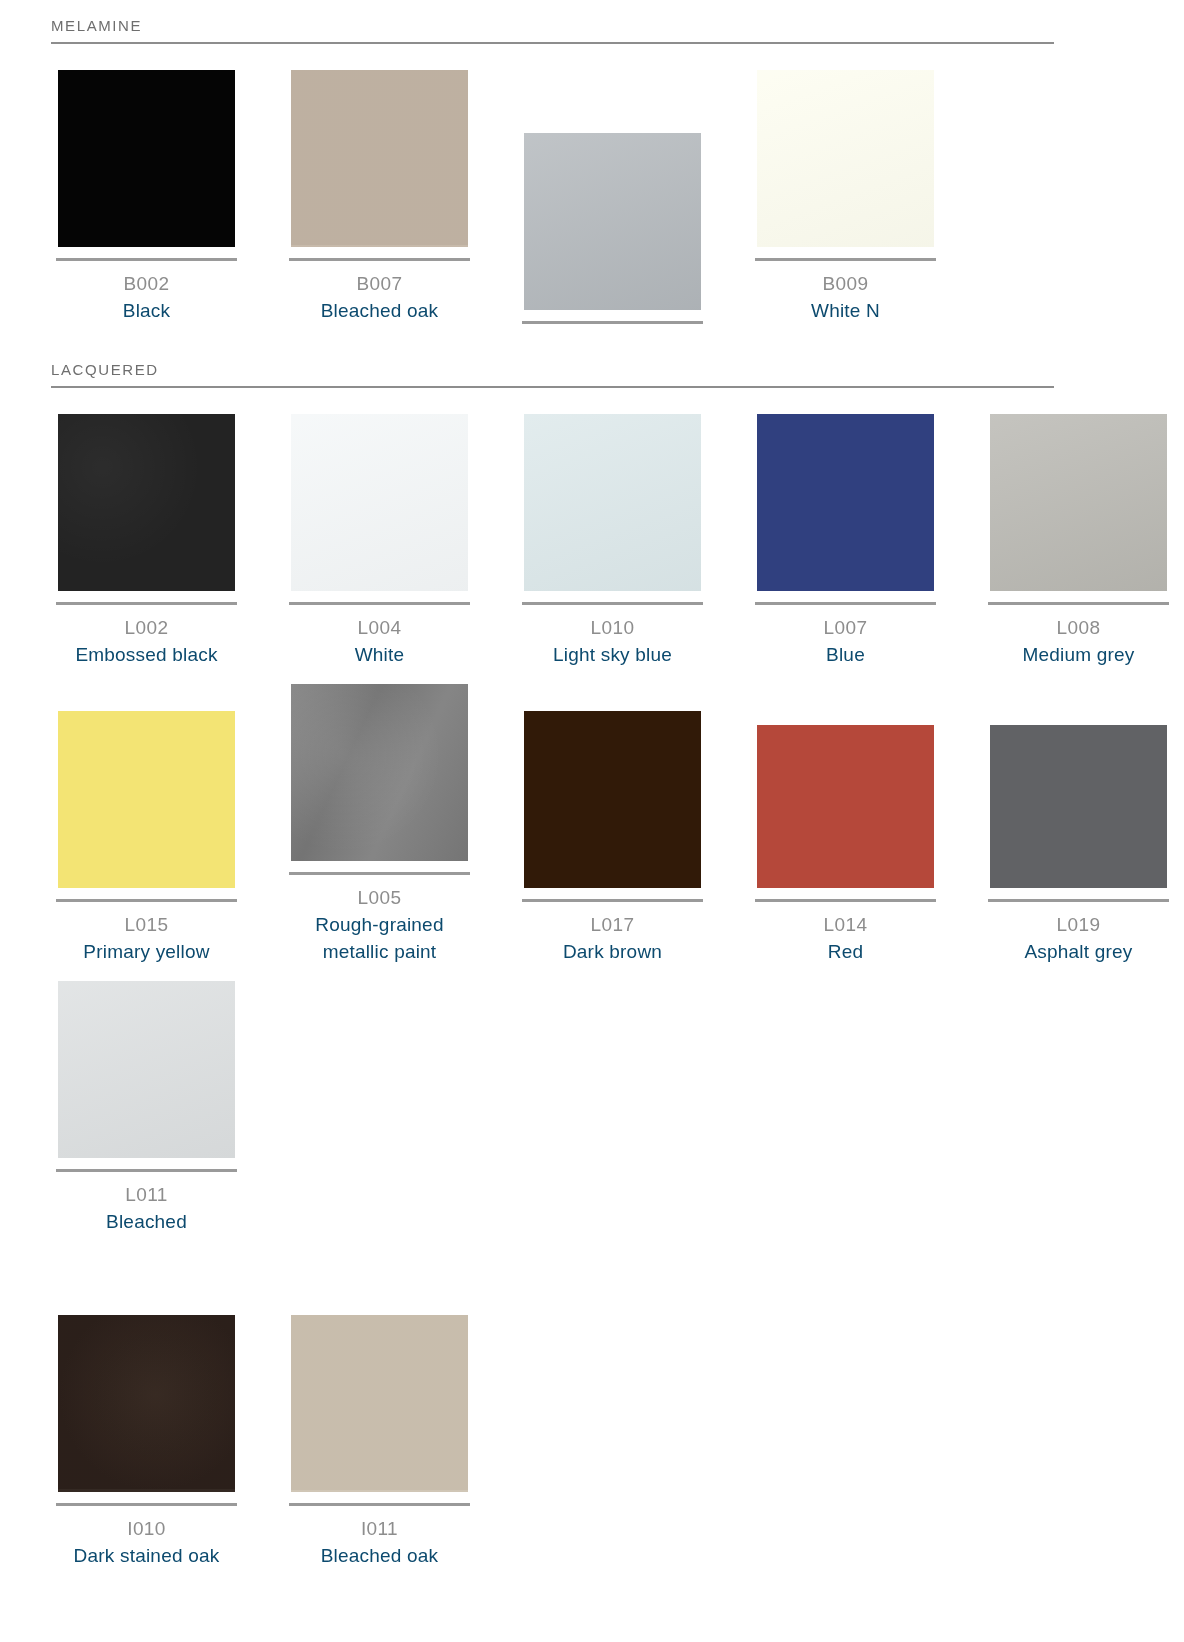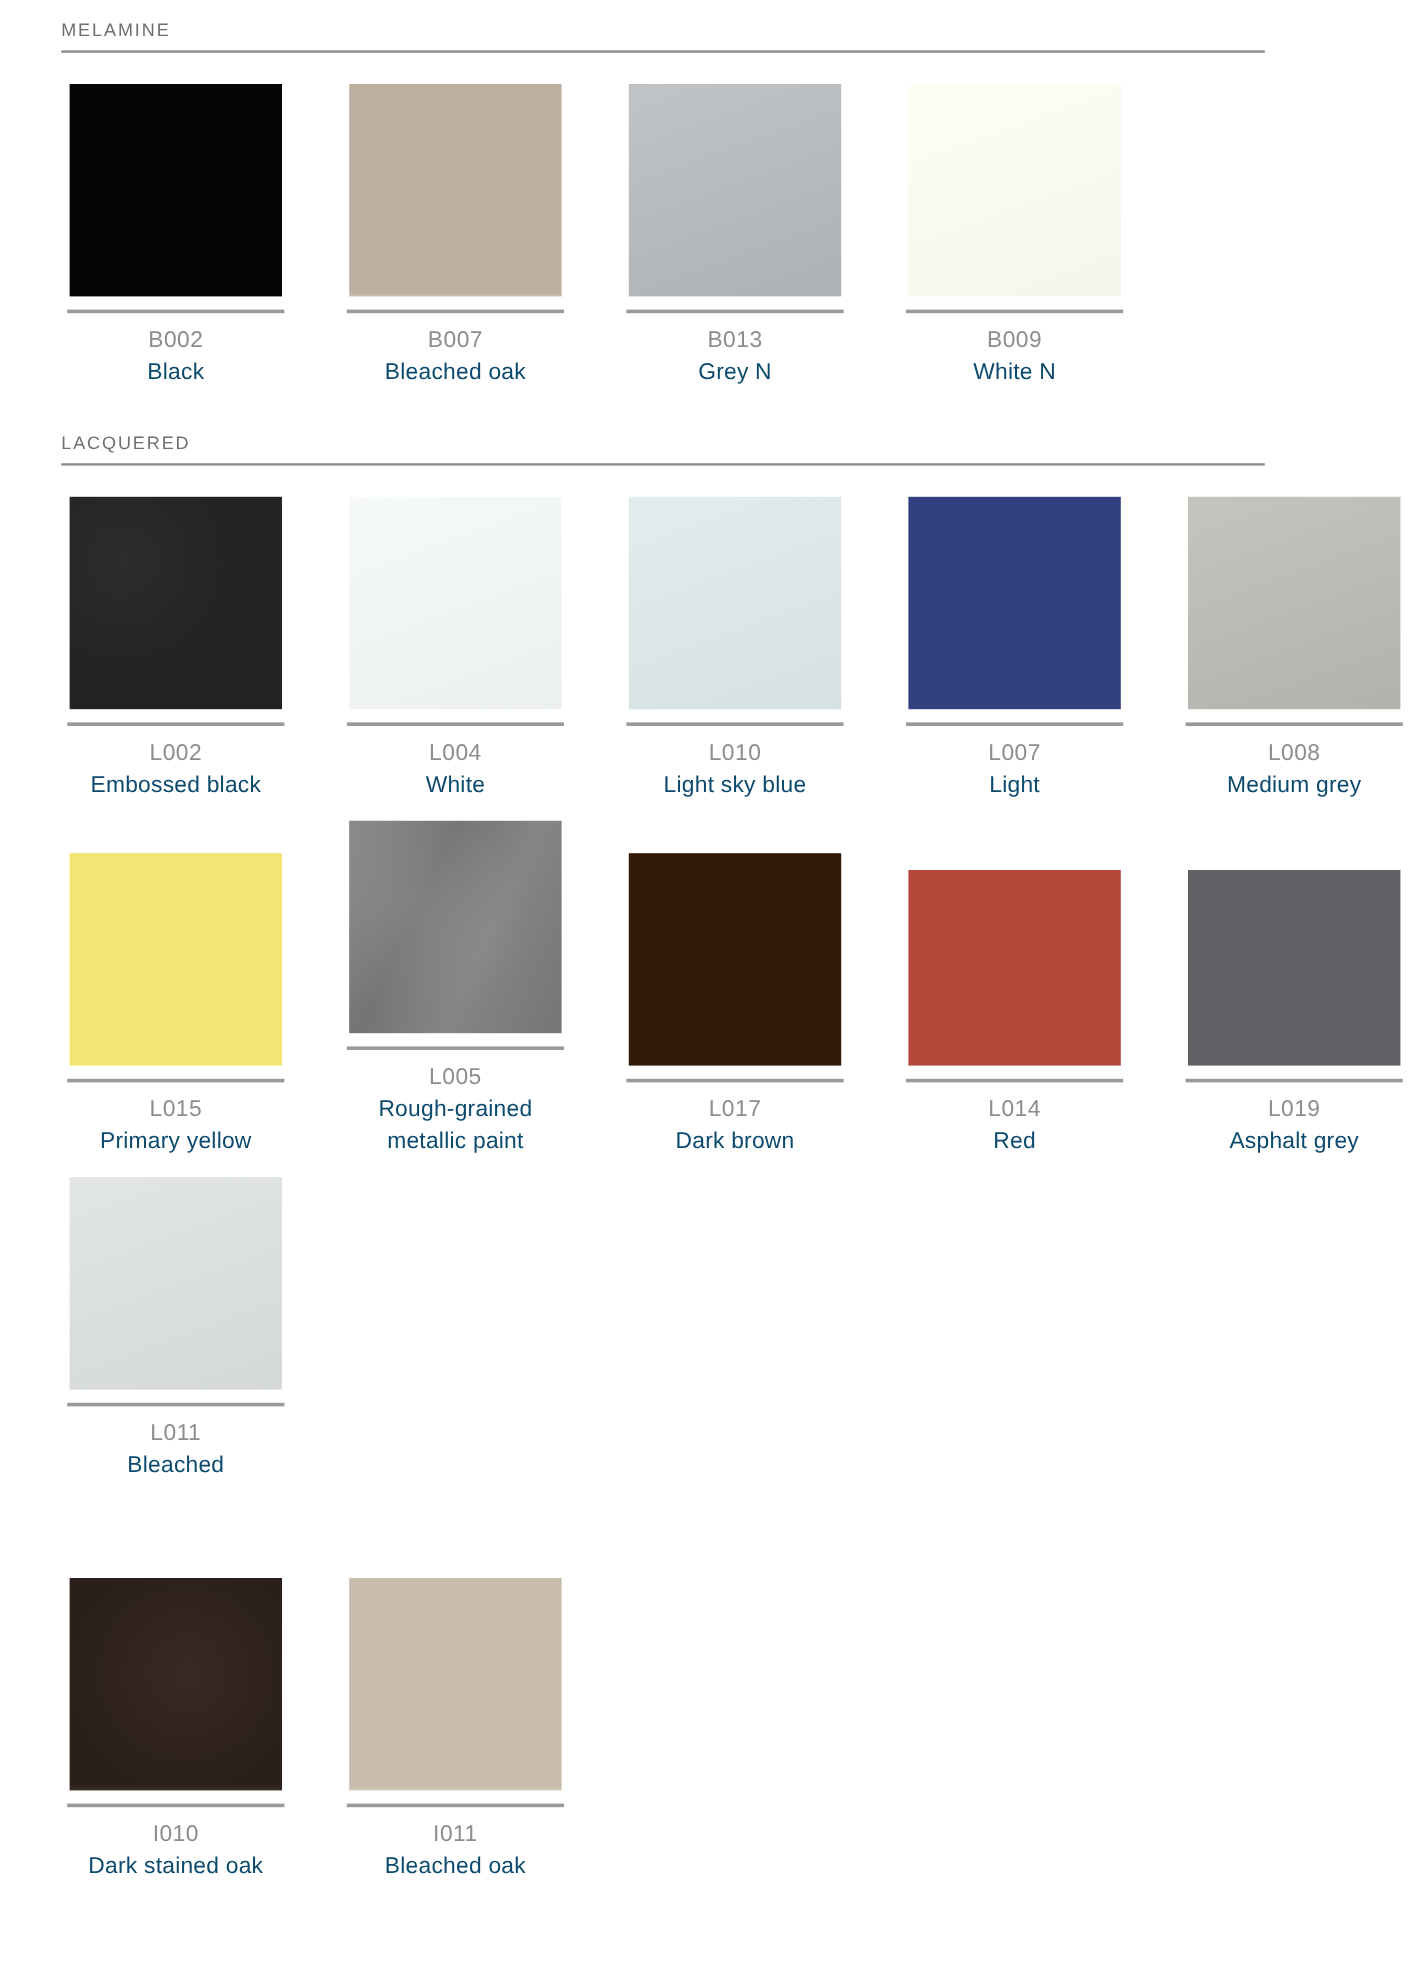--- a/index.html
+++ b/index.html
@@ -177,24 +177,20 @@
             <div class="caption">
               <div class="code">B007</div>
               <div class="name">Bleached oak</div>
             </div>
           </div>
           <div class="cell">
             <div class="chip-wrap">
               <div class="chip tex-soft" style="background-color: rgb(178, 183, 187);"></div>
             </div>
             <div class="under-rule"></div>
-            <div class="caption">
-              <div class="code">B013</div>
-              <div class="name">Grey N</div>
-            </div>
           </div>
           <div class="cell">
             <div class="chip-wrap">
               <div class="chip tex-soft" style="background-color: rgb(253, 253, 240);"></div>
             </div>
             <div class="under-rule"></div>
             <div class="caption">
               <div class="code">B009</div>
               <div class="name">White N</div>
             </div>
@@ -239,21 +235,21 @@
               <div class="name">Light sky blue</div>
             </div>
           </div>
           <div class="cell">
             <div class="chip-wrap">
               <div class="chip " style="background-color: rgb(48, 64, 127);"></div>
             </div>
             <div class="under-rule"></div>
             <div class="caption">
               <div class="code">L007</div>
-              <div class="name">Light</div>
+              <div class="name">Blue</div>
             </div>
           </div>
           <div class="cell">
             <div class="chip-wrap">
               <div class="chip tex-soft" style="background-color: rgb(184, 183, 177);"></div>
             </div>
             <div class="under-rule"></div>
             <div class="caption">
               <div class="code">L008</div>
               <div class="name">Medium grey</div>

